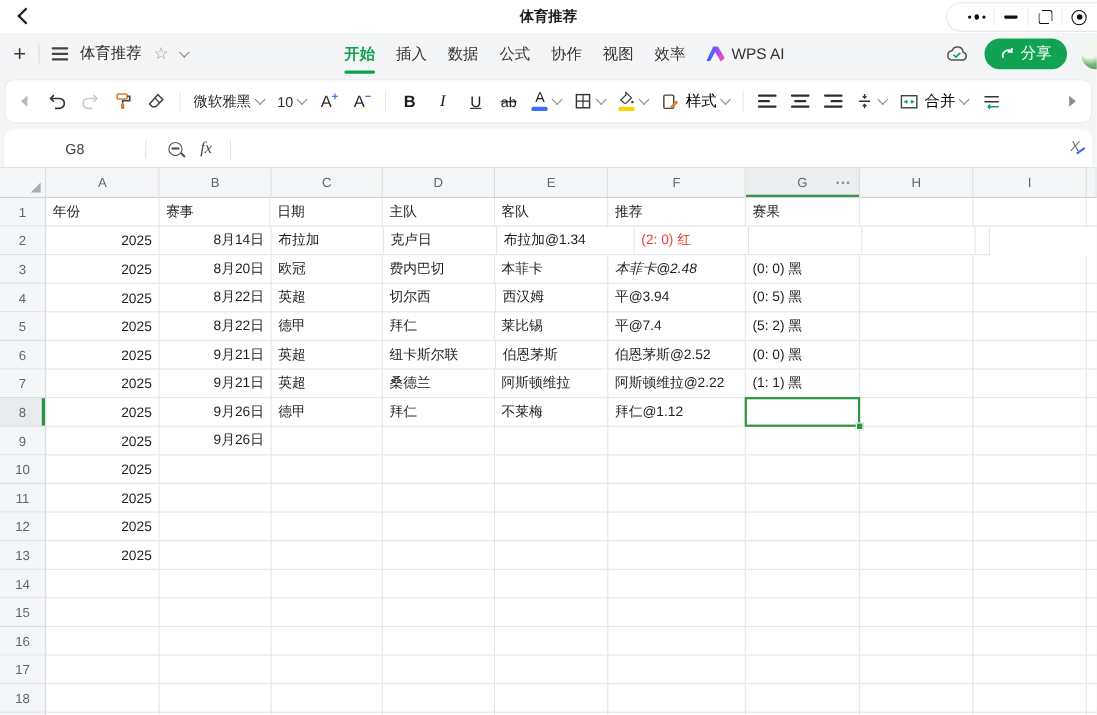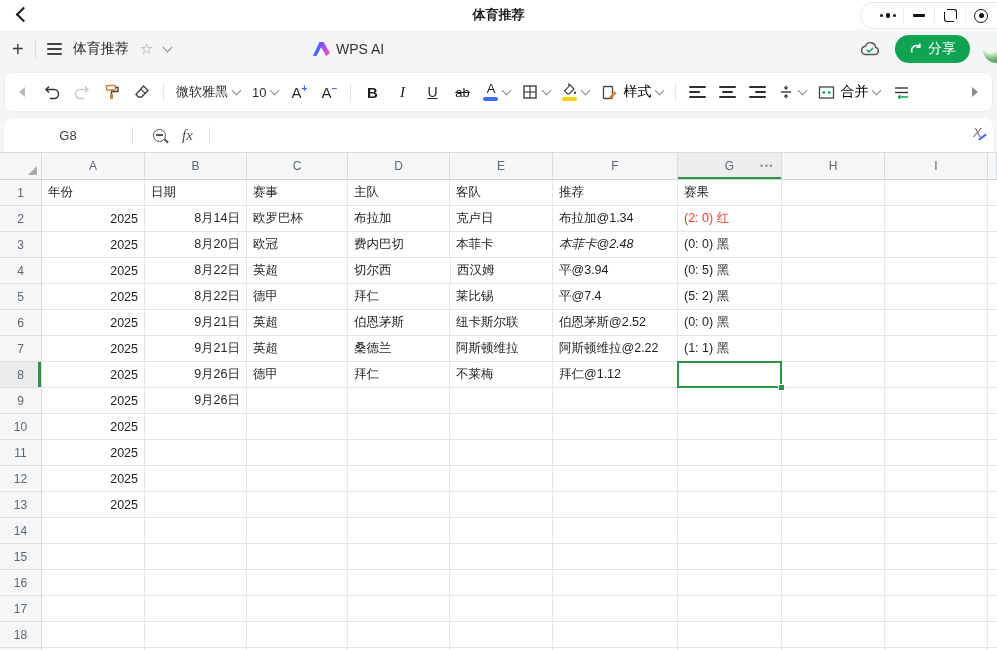--- a/index.html
+++ b/index.html
@@ -139,20 +139,29 @@
     <span class="ham">
         <i></i>
         <i></i>
         <i></i>
       </span>
     <span class="sheet-tab-title">体育推荐</span>
     <span class="star-ic">☆</span>
     <span class="chev"></span>
   </div>
   <div class="menu-area">
+    <span class="menu-tabs" style="display:flex;gap:19px;align-items:center;">
+        <span class="menu-tab active">开始</span>
+        <span class="menu-tab">插入</span>
+        <span class="menu-tab">数据</span>
+        <span class="menu-tab">公式</span>
+        <span class="menu-tab">协作</span>
+        <span class="menu-tab">视图</span>
+        <span class="menu-tab">效率</span>
+      </span>
     <span class="wpsai">
       <span class="wpsai-logo"></span>
       <span class="wpsai-label">WPS AI</span>
     </span>
   </div>
   <div class="tab-right">
     <svg width="24" height="18" viewBox="0 0 24 18">
       <path d="M7 14.5 h10 a3.6 3.6 0 0 0 .6-7.1 A5.2 5.2 0 0 0 7.5 6.2 A4.2 4.2 0 0 0 7 14.5 z" fill="none" stroke="#555" stroke-width="1.4"></path>
       <path d="M8.8 9.8 l2.2 2.2 L15 8" fill="none" stroke="#10a452" stroke-width="1.5"></path>
     </svg>
@@ -342,35 +351,34 @@
       </div>
       <div class="colhead" style="width: 103px;">
         <span>I</span>
       </div>
       <div class="colhead" style="width: 9px;"></div>
     </div>
   <div>
       <div class="rowwrap">
         <div class="rowhead">1</div>
         <div class="cell" style="width: 103px;">年份</div>
+        <div class="cell" style="width: 101px;">赛事</div>
         <div class="cell" style="width: 102px;">日期</div>
-        <div class="cell" style="width: 101px;">赛事</div>
         <div class="cell" style="width: 102px;">主队</div>
         <div class="cell" style="width: 103px;">客队</div>
         <div class="cell" style="width: 125px;">推荐</div>
         <div class="cell" style="width: 104px;">赛果</div>
         <div class="cell" style="width: 103px;"></div>
         <div class="cell" style="width: 103px;"></div>
         <div class="cell" style="width: 9px;"></div>
       </div>
       <div class="rowwrap">
         <div class="rowhead">2</div>
         <div class="cell" style="width: 103px; justify-content: flex-end;">2025</div>
         <div class="cell" style="width: 102px; justify-content: flex-end;">8月14日</div>
-        <div class="cell" style="width: 101px;">欧罗巴杯</div>
         <div class="cell" style="width: 102px;">布拉加</div>
         <div class="cell" style="width: 103px;">克卢日</div>
         <div class="cell" style="width: 125px;">布拉加@1.34</div>
         <div class="cell red" style="width: 104px;">(2: 0) 红</div>
         <div class="cell" style="width: 103px;"></div>
         <div class="cell" style="width: 103px;"></div>
         <div class="cell" style="width: 9px;"></div>
       </div>
       <div class="rowwrap">
         <div class="rowhead">3</div>
@@ -409,22 +417,22 @@
         <div class="cell" style="width: 104px;">(5: 2) 黑</div>
         <div class="cell" style="width: 103px;"></div>
         <div class="cell" style="width: 103px;"></div>
         <div class="cell" style="width: 9px;"></div>
       </div>
       <div class="rowwrap">
         <div class="rowhead">6</div>
         <div class="cell" style="width: 103px; justify-content: flex-end;">2025</div>
         <div class="cell" style="width: 102px; justify-content: flex-end;">9月21日</div>
         <div class="cell" style="width: 101px;">英超</div>
+        <div class="cell" style="width: 103px;">纽卡斯尔联</div>
         <div class="cell" style="width: 102px;">伯恩茅斯</div>
-        <div class="cell" style="width: 103px;">纽卡斯尔联</div>
         <div class="cell" style="width: 125px;">伯恩茅斯@2.52</div>
         <div class="cell" style="width: 104px;">(0: 0) 黑</div>
         <div class="cell" style="width: 103px;"></div>
         <div class="cell" style="width: 103px;"></div>
         <div class="cell" style="width: 9px;"></div>
       </div>
       <div class="rowwrap">
         <div class="rowhead">7</div>
         <div class="cell" style="width: 103px; justify-content: flex-end;">2025</div>
         <div class="cell" style="width: 102px; justify-content: flex-end;">9月21日</div>

